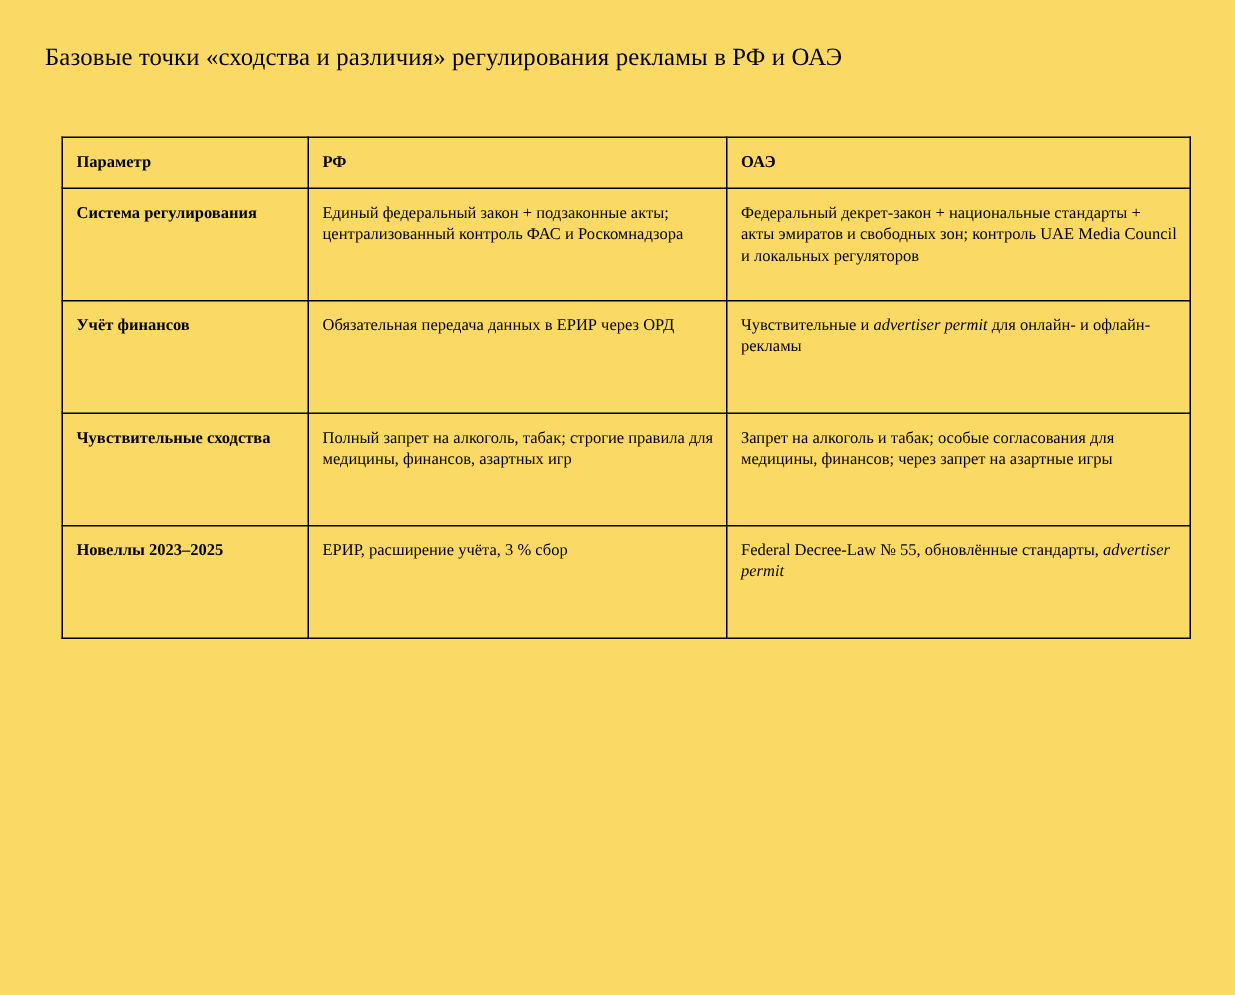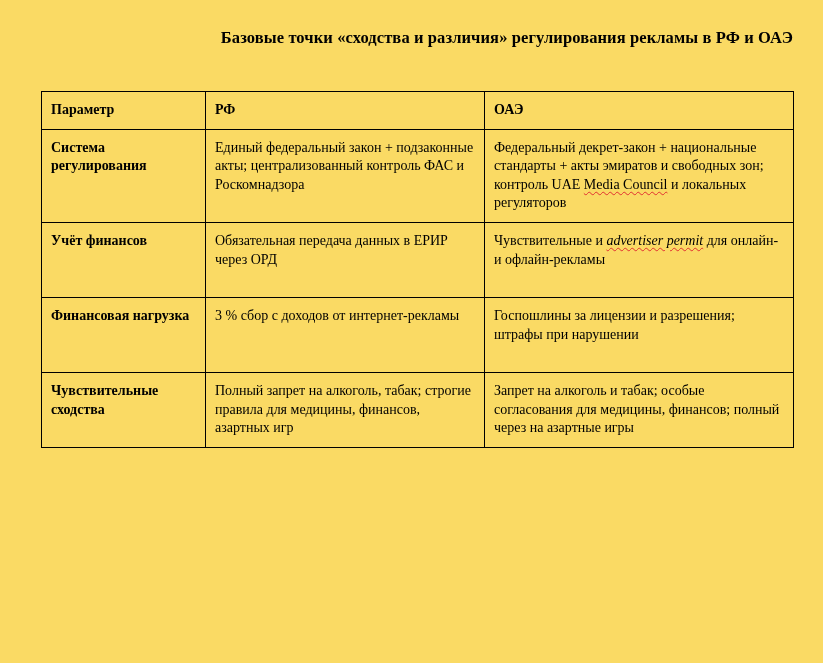--- a/index.html
+++ b/index.html
@@ -14,46 +14,47 @@
     color: #000000;
     overflow: hidden;
   }
   .page {
     position: relative;
     width: 823px;
     height: 663px;
     box-sizing: border-box;
   }
   .title {
-    text-align: right;
+    text-align: left;
     font-family: "Liberation Serif", serif;
-    font-weight: bold;
+    font-weight: normal;
     font-size: 16.5px;
     letter-spacing: 0.1px;
     padding-top: 28px;
+    padding-left: 30px;
     padding-right: 30px;
     line-height: 1.25;
   }
   .table-wrap {
     position: absolute;
     left: 41px;
     top: 91px;
     width: 752px;
   }
   table.cmp {
     border-collapse: collapse;
     width: 752px;
     table-layout: fixed;
     background: #fada64;
   }
   table.cmp td, table.cmp th {
     border: 1.5px solid #000000;
     vertical-align: top;
     padding: 9px 8px 9px 9px;
-    font-size: 14px;
+    font-size: 11px;
     line-height: 1.33;
     text-align: left;
   }
   col.c1 { width: 164px; }
   col.c2 { width: 279px; }
   col.c3 { width: 309px; }
 
   thead td {
     font-weight: bold;
     padding-top: 11px;
@@ -63,21 +64,20 @@
     font-weight: bold;
   }
   tbody tr td {
     height: 56px;
   }
   .ital {
     font-style: italic;
   }
   
   .sp {
-    text-decoration: underline;
     text-decoration-style: wavy;
     text-decoration-color: #e03030;
     text-decoration-thickness: 1px;
     text-underline-offset: 2px;
   }
 </style>
 </head>
 <body>
 
 <div class="page">
@@ -103,26 +103,26 @@
           <td class="param">Система регулирования</td>
           <td>Единый федеральный закон + подзаконные акты; централизованный контроль ФАС и Роскомнадзора</td>
           <td><span>Федеральный декрет-закон + национальные стандарты + акты эмиратов и свободных зон; контроль UAE </span><span class="sp">Media Council</span><span> и локальных регуляторов</span></td>
         </tr>
         <tr>
           <td class="param">Учёт финансов</td>
           <td>Обязательная передача данных в ЕРИР через ОРД</td>
           <td><span>Чувствительные и </span><span class="ital sp">advertiser permit</span><span> для онлайн- и офлайн-рекламы</span></td>
         </tr>
         <tr>
-          <td class="param">Финансовая нагрузка</td>
-          <td>3 % сбор с доходов от интернет-рекламы</td>
-          <td><span>Госпошлины за лицензии и разрешения; штрафы при нарушении</span></td>
+          <td class="param">Чувствительные сходства</td>
+          <td>Полный запрет на алкоголь, табак; строгие правила для медицины, финансов, азартных игр</td>
+          <td><span>Запрет на алкоголь и табак; особые согласования для медицины, финансов; через запрет на азартные игры</span></td>
         </tr>
         <tr>
-          <td class="param">Чувствительные сходства</td>
-          <td>Полный запрет на алкоголь, табак; строгие правила для медицины, финансов, азартных игр</td>
-          <td><span>Запрет на алкоголь и табак; особые согласования для медицины, финансов; полный через на азартные игры</span></td>
+          <td class="param">Новеллы 2023–2025</td>
+          <td>ЕРИР, расширение учёта, 3 % сбор</td>
+          <td><span>Federal Decree-Law № 55, обновлённые стандарты, </span><span class="ital">advertiser permit</span></td>
         </tr>
       </tbody>
     </table>
   </div>
 
 </div>
 
 </body></html>

